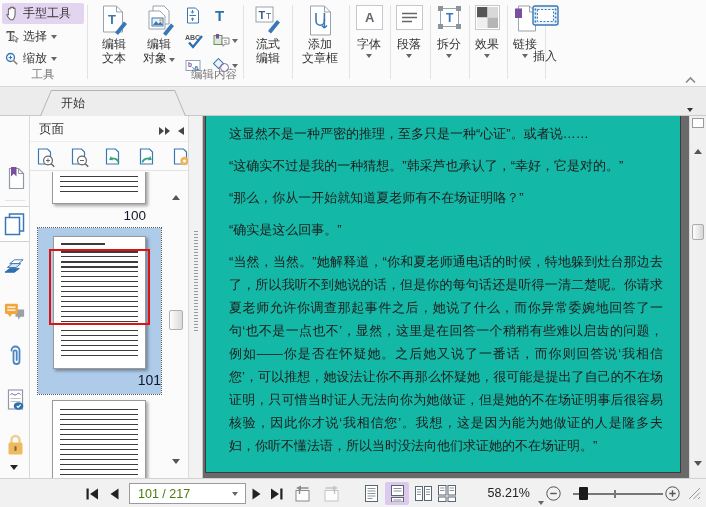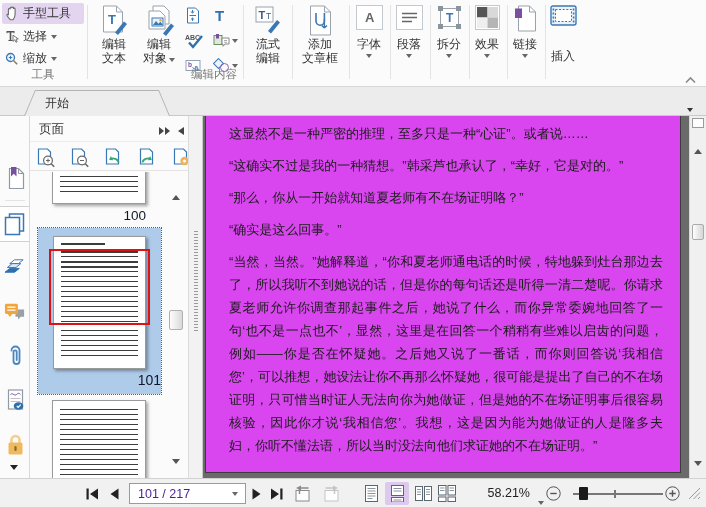--- a/index.html
+++ b/index.html
@@ -49,34 +49,34 @@
   .fake-text { position:absolute; left:7px; right:7px; background:repeating-linear-gradient(to bottom,#3d3d3d 0 1.5px,transparent 1.5px 5px); }
   .thumb-label { position:absolute; width:100%; text-align:right; font-size:13px; color:#0f172a; }
   .sel-block { position:absolute; background:#aecbea; outline:1px dotted #5a5a5a; }
   .red-rect { position:absolute; border:2px solid #de1212; }
   .pscroll-thumb { position:absolute; background:linear-gradient(to right,#fdfdfd,#d9d9d9); border:1px solid #b0b0b0; border-radius:2px; }
 
   .splitter { position:absolute; left:188px; top:0; width:15px; height:362px; background:#f2f2f2; border-left:1px solid #dcdcdc; border-right:1px solid #c9c9c9; }
   .splitter .dots { position:absolute; left:5px; top:115px; width:4px; height:100px; background:repeating-linear-gradient(to bottom,#9a9a9a 0 1px,transparent 1px 3px); }
 
   .docarea { position:absolute; left:203px; top:0; width:486px; height:362px; background:#6a6a6a; }
-  .page { position:absolute; left:2px; top:0; width:476px; height:357px; background:#d946ef; border-left:1px solid #3c3c3c; border-right:1px solid #3c3c3c; border-bottom:1px solid #3c3c3c; }
+  .page { position:absolute; left:2px; top:0; width:476px; height:357px; background:#14b8a6; border-left:1px solid #3c3c3c; border-right:1px solid #3c3c3c; border-bottom:1px solid #3c3c3c; }
   .doctext { margin:6px 20px 0 23px; width:434px; font-size:13px; line-height:23px; color:#1c1c1c; text-align:justify; }
   .doctext p { margin-bottom:9px; }
 
   .vscroll { position:absolute; left:689px; top:0; width:17px; height:362px; background:#f0f0f0; border-left:1px solid #d9d9d9; }
   .vs-box { position:absolute; left:2px; top:2px; width:12px; height:10px; background:#fff; border:1px solid #9b9b9b; }
   .vs-thumb { position:absolute; left:2px; top:108px; width:12px; height:16px; background:linear-gradient(to right,#fdfdfd,#d6d6d6); border:1px solid #ababab; border-radius:2px; }
   .tri-up { width:0; height:0; border-left:4px solid transparent; border-right:4px solid transparent; border-bottom:5px solid #555; }
   .tri-down { width:0; height:0; border-left:4px solid transparent; border-right:4px solid transparent; border-top:5px solid #555; }
 
   
   .statusbar { position:absolute; left:0; top:478px; width:706px; height:29px; background:#f1f1f1; border-top:1px solid #d2d2d2; }
   .sb { position:absolute; display:flex; align-items:center; justify-content:center; }
-  .pagecombo { position:absolute; left:129px; top:4px; width:117px; height:21px; background:#fff; border:1px solid #9b9b9b; display:flex; align-items:center; font-size:12.5px; color:#4c1d95; padding-left:8px; }
+  .pagecombo { position:absolute; left:129px; top:4px; width:117px; height:21px; background:#fff; border:1px solid #9b9b9b; display:flex; align-items:center; font-size:12.5px; color:#4d7c0f; padding-left:8px; }
   .pagecombo .caret { position:absolute; right:7px; }
   .vmbtn { position:absolute; top:3px; height:23px; width:22px; display:flex; align-items:center; justify-content:center; border-radius:2px; }
   .vmbtn.hl { background:#ddc9ee; }
   .zoomtext { position:absolute; left:474px; top:7px; width:56px; text-align:right; font-size:12.5px; color:#222; }
 </style>
 </head>
 <body>
 
 <div class="app">
 
@@ -282,21 +282,21 @@
             <path d="M4.5 1h11l6 6v19h-17z" fill="#fff" stroke="#98a3ad"></path>
             <path d="M15.5 1v6h6" fill="none" stroke="#98a3ad"></path>
             <rect x="1" y="3.5" width="7" height="9.5" fill="#7a4fa0"></rect>
           </svg>
         </span>
       <span class="l">链接</span>
       <span class="caret"></span>
     </div>
 
     <div class="vsep" style="left:545px;"></div>
-    <div class="bigbtn" style="left:546px; width:34px;gap:23px;">
+    <div class="bigbtn" style="left:528px; width:34px;gap:23px;">
       <span class="ic">
           <svg width="27" height="21" viewBox="0 0 27 21">
             <rect x="1" y="1" width="25" height="19" rx="2" fill="#eaf2fa" stroke="#3a78b5" stroke-width="1.4"></rect>
             <rect x="5.5" y="4.5" width="16" height="12" fill="#fff" stroke="#3a78b5" stroke-dasharray="2 1.6"></rect>
             <g fill="#3a78b5">
               <rect x="2.6" y="3.5" width="1.6" height="2"></rect>
               <rect x="2.6" y="7.5" width="1.6" height="2"></rect>
               <rect x="2.6" y="11.5" width="1.6" height="2"></rect>
               <rect x="2.6" y="15.5" width="1.6" height="2"></rect>
               <rect x="22.8" y="3.5" width="1.6" height="2"></rect>
@@ -311,21 +311,21 @@
     </div>
 
     <div class="abs" style="left:684px; top:70px;">
       <svg width="13" height="8" viewBox="0 0 13 8">
           <path d="M2 6.5L6.5 2 11 6.5" fill="none" stroke="#8a8a8a" stroke-width="1.6"></path>
         </svg>
     </div>
   </div>
 
   <div class="tabbar">
-    <div class="tab" style="left:24px; width:146px;font-family:Liberation Serif, serif;">
+    <div class="tab" style="left:40px; width:146px;font-family:Liberation Serif, serif;">
       <div class="edge"></div>
       <div class="fill">
           <span>开始</span>
         </div>
     </div>
     <div class="abs" style="left:687px; top:11px;"><span class="caret" style="border-top-color:#333;"></span></div>
   </div>
 
   <div class="content">
 

